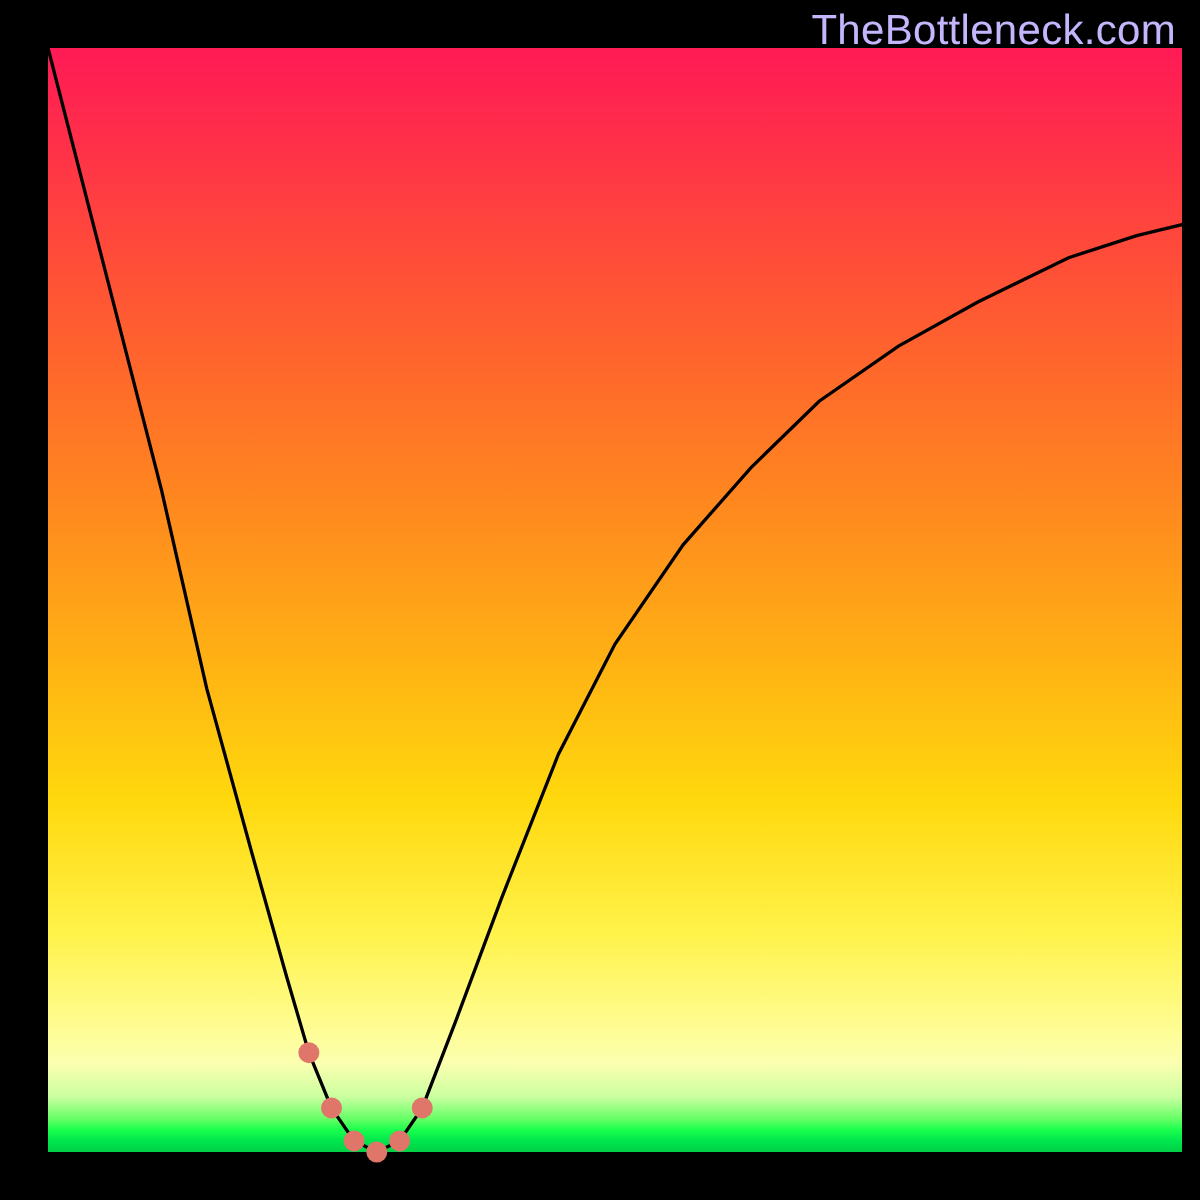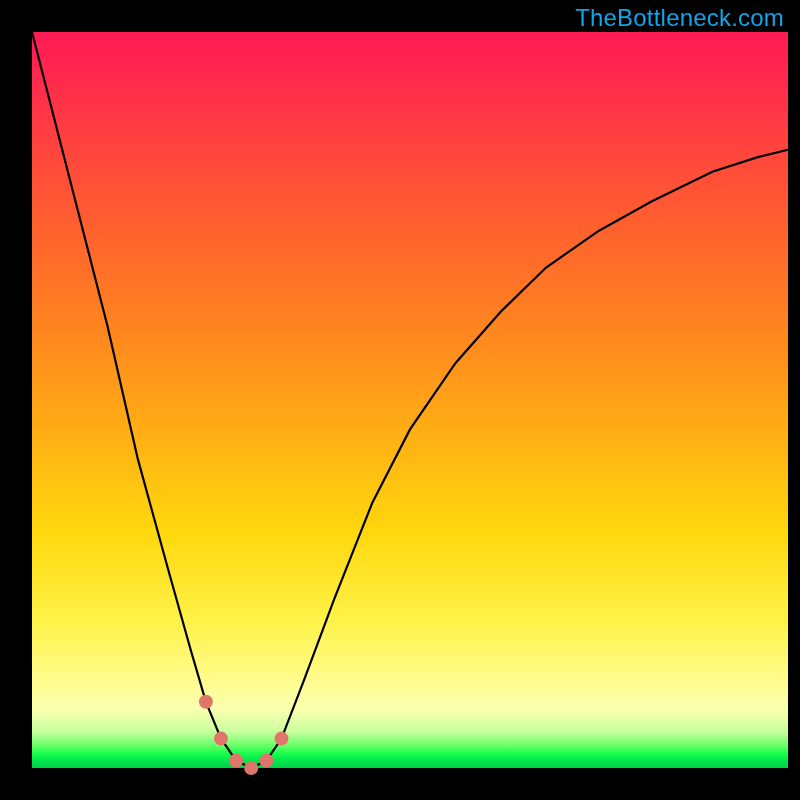--- a/index.html
+++ b/index.html
@@ -41,22 +41,22 @@
       #66ff66 97%,
       #1aff4d 98%,
       #00e64d 99%,
       #00d046 100%
     );
   }
   .watermark {
     position: absolute;
     top: 4px;
     right: 16px;
-    color: #0ea5e9;
-    font-size: 24px;
+    color: #c4b5fd;
+    font-size: 28px;
     font-weight: 500;
     letter-spacing: 0.2px;
     user-select: none;
   }
   svg.curve {
     position: absolute;
     left: 0;
     top: 0;
     width: 756px;
     height: 736px;

